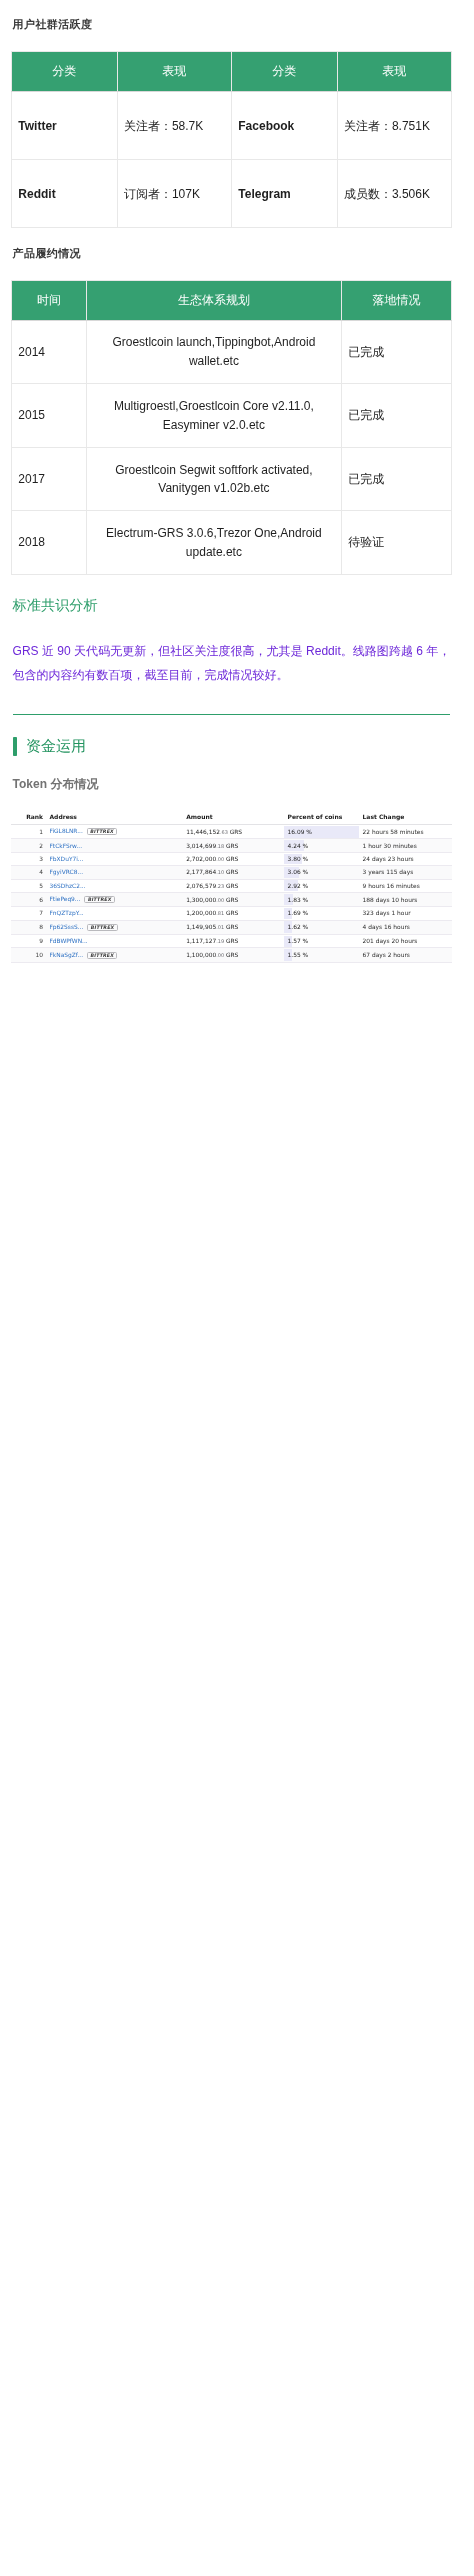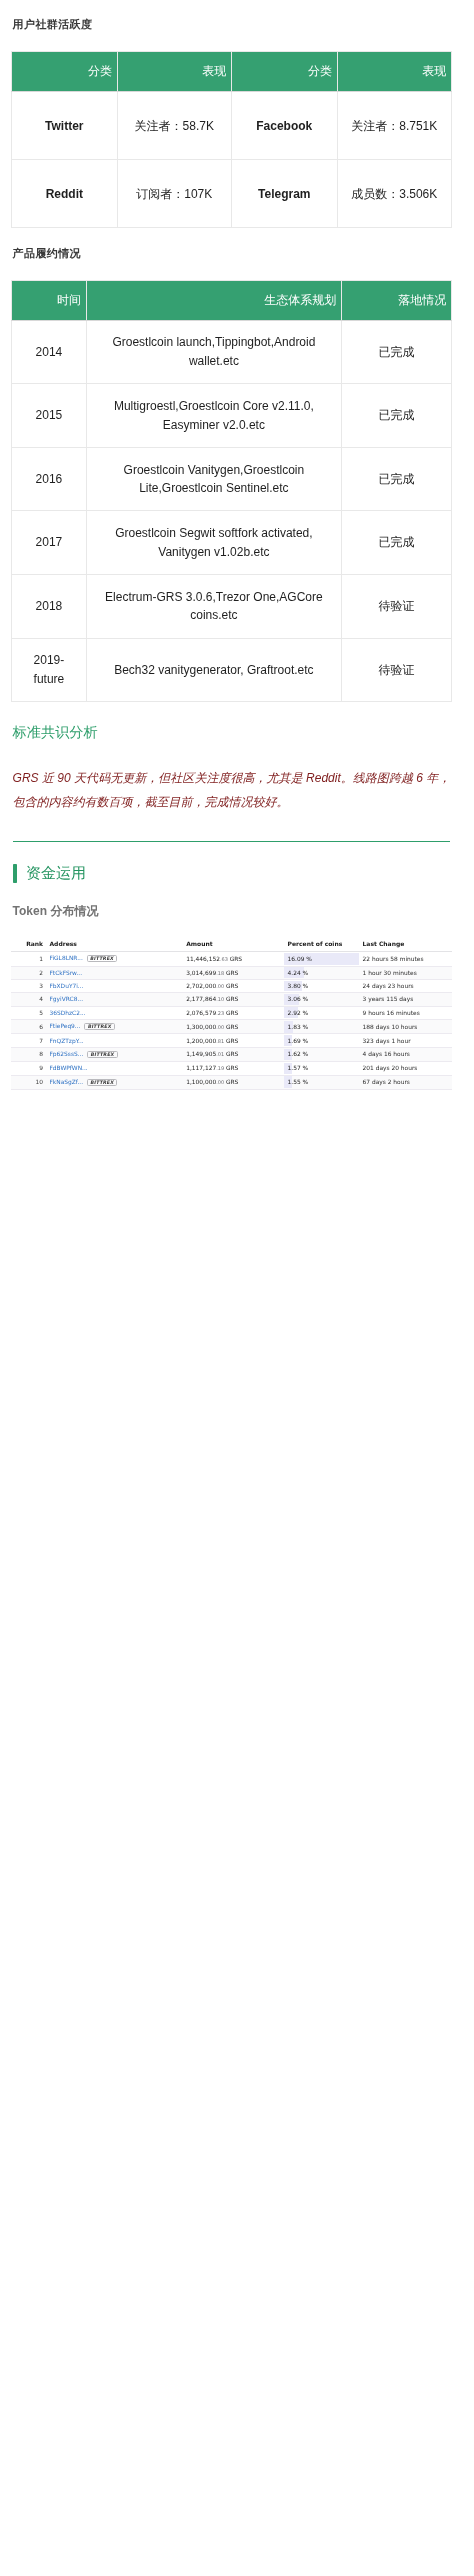--- a/index.html
+++ b/index.html
@@ -53,30 +53,29 @@
     border-collapse: collapse;
     table-layout: fixed;
     background:#fff;
   }
   table.grid th {
     background: #35a071;
     color:#ffffff;
     font-size: 12px;
     font-weight: 400;
     padding: 11px 4.7px;
-    text-align: right;
+    text-align: center;
     border: 0.8px solid #e8e8e8;
     border-bottom: 0.8px solid #d8d8d8;
   }
   table.grid td {
     border: 0.8px solid #e8e8e8;
     padding: 12.7px 6.3px;
     font-size: 12px;
     line-height: 1.55;
-    text-align: center;
     vertical-align: middle;
     color: #1f1f1f;
     word-break: break-word;
   }
   table.grid td.bold { font-weight: 700; }
 
   
   .tbl-social col.c1 { width: 24%; }
   .tbl-social col.c2 { width: 26%; }
   .tbl-social col.c3 { width: 24%; }
@@ -88,24 +87,23 @@
   .tbl-road col.r2 { width: 58%; }
   .tbl-road col.r3 { width: 25%; }
   .tbl-road td { padding: 16px 8px; font-size:12px; line-height:1.7; }
   .tbl-road td.year { font-size:12px; }
   .tbl-road td.plan { text-align:center; }
 
   
   .para {
     font-size: 12px;
     line-height: 2.0;
-    color: #7f1d1d;
+    color: #6d28d9;
     margin: 24px 1.6px 0 1.6px;
     text-align: justify;
-    font-style: italic;
   }
 
   .hr-green {
     height:0; border:0; border-top: 0.8px solid #2e9e6b;
     margin: 27px 1.6px 0 1.6px;
   }
 
   
   .richlist {
     margin: 17.4px 0 0 0;
@@ -229,37 +227,27 @@
           <td class="year">2014</td>
           <td class="plan">Groestlcoin launch,Tippingbot,Android wallet.etc</td>
           <td>已完成</td>
         </tr>
         <tr>
           <td class="year">2015</td>
           <td class="plan">Multigroestl,Groestlcoin Core v2.11.0, Easyminer v2.0.etc</td>
           <td>已完成</td>
         </tr>
         <tr>
-          <td class="year">2016</td>
-          <td class="plan">Groestlcoin Vanitygen,Groestlcoin Lite,Groestlcoin Sentinel.etc</td>
-          <td>已完成</td>
-        </tr>
-        <tr>
           <td class="year">2017</td>
           <td class="plan">Groestlcoin Segwit softfork activated, Vanitygen v1.02b.etc</td>
           <td>已完成</td>
         </tr>
         <tr>
           <td class="year">2018</td>
-          <td class="plan">Electrum-GRS 3.0.6,Trezor One,AGCore coins.etc</td>
-          <td>待验证</td>
-        </tr>
-        <tr>
-          <td class="year">2019-future</td>
-          <td class="plan">Bech32 vanitygenerator, Graftroot.etc</td>
+          <td class="plan">Electrum-GRS 3.0.6,Trezor One,Android update.etc</td>
           <td>待验证</td>
         </tr>
       </tbody>
     </table>
   </div>
 
   <div class="h-green">标准共识分析</div>
   <p class="para">GRS 近 90 天代码无更新，但社区关注度很高，尤其是 Reddit。线路图跨越 6 年，包含的内容约有数百项，截至目前，完成情况较好。</p>
 
   <hr class="hr-green">

